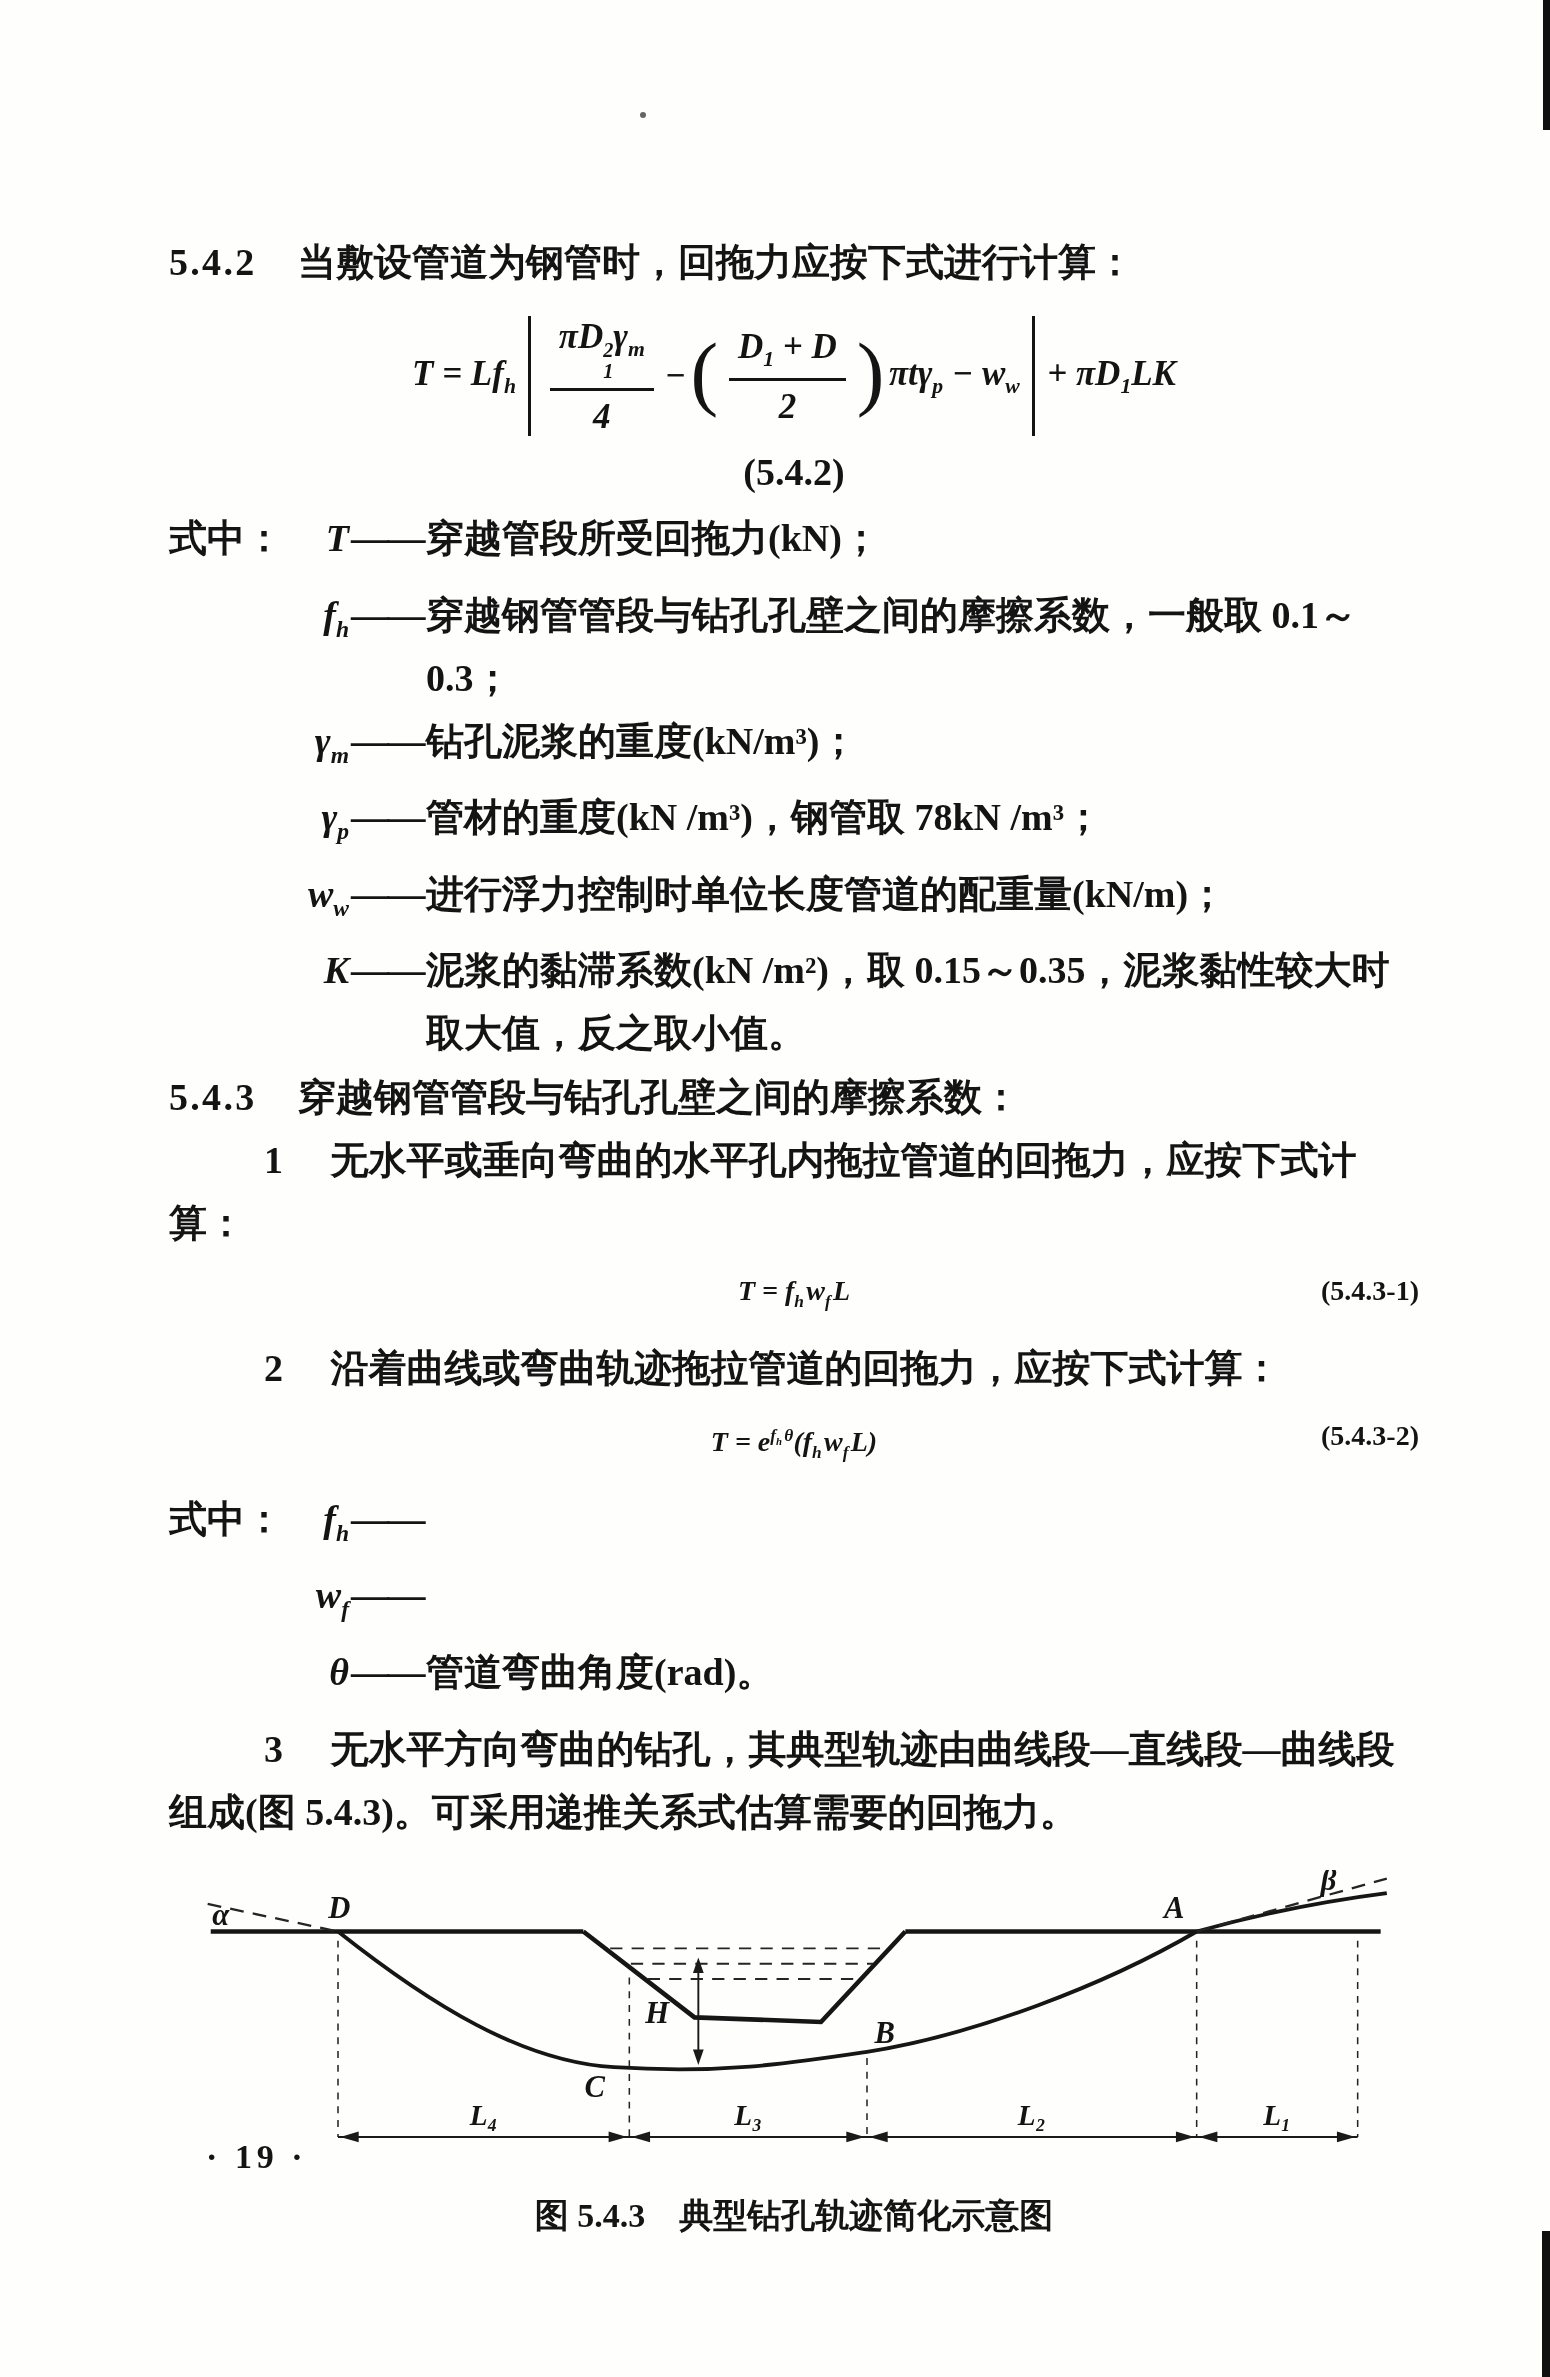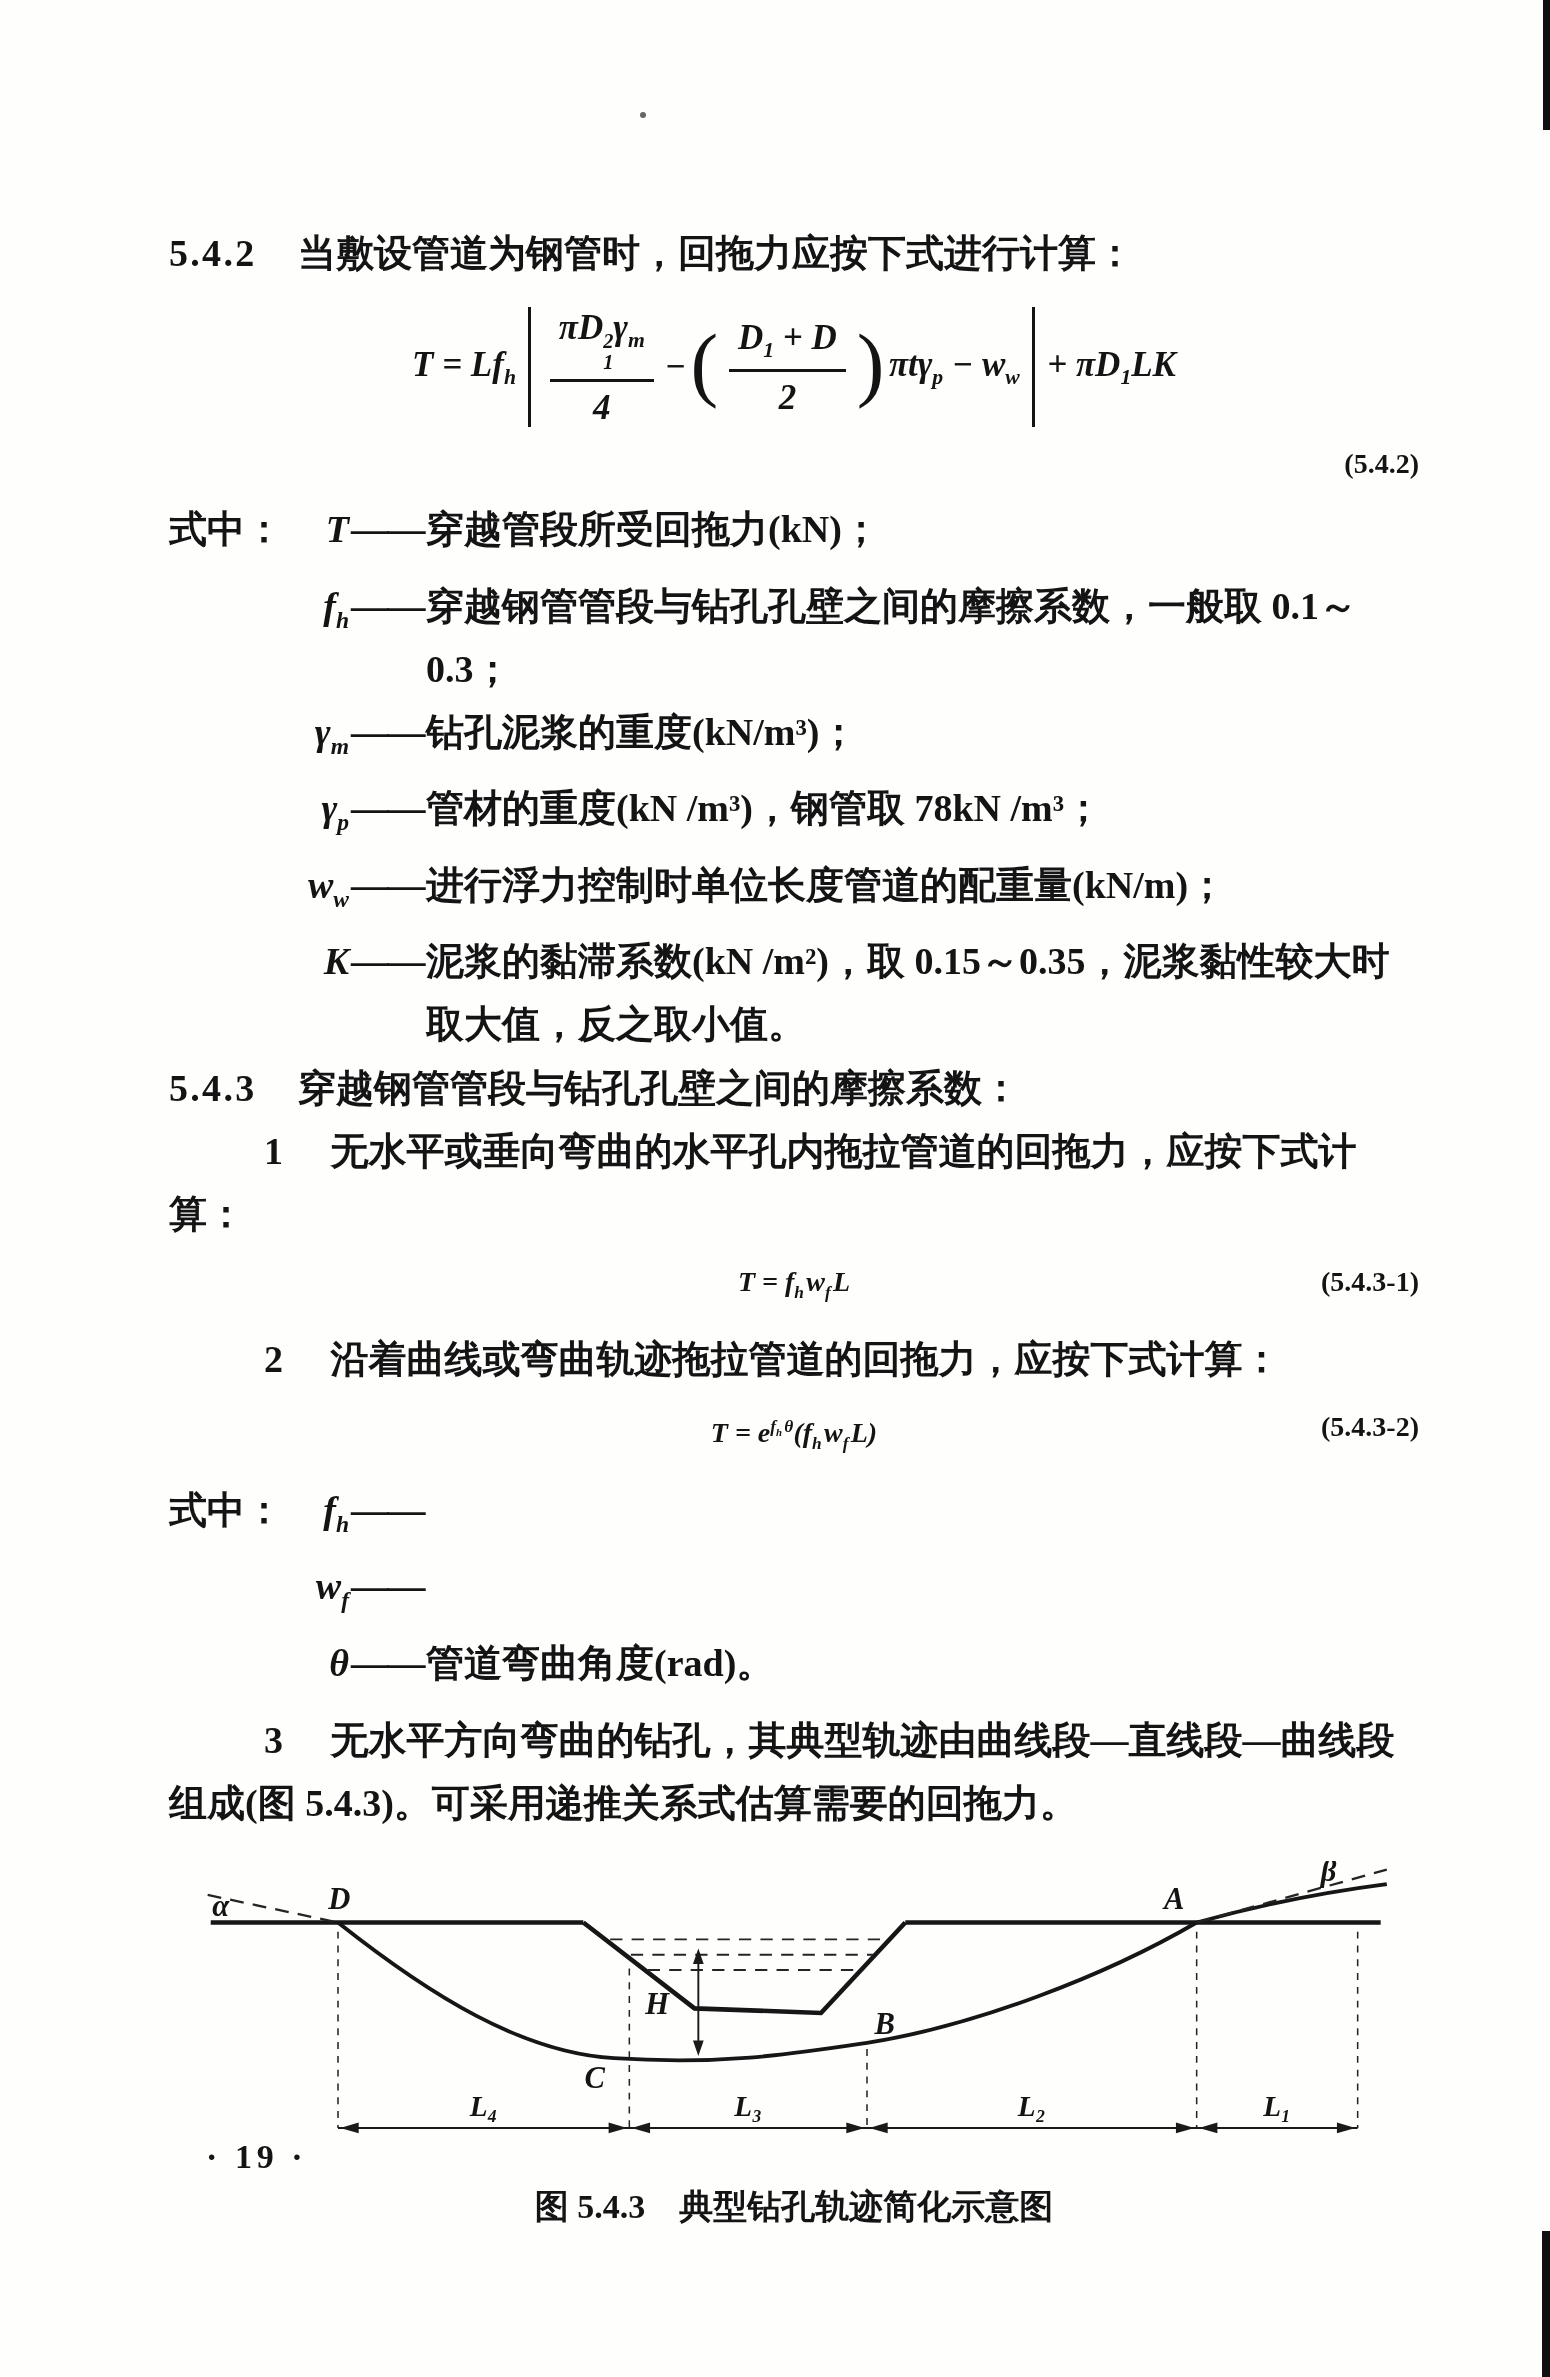--- a/index.html
+++ b/index.html
@@ -9,21 +9,21 @@
     height:2377px;
     background:#fefefd;
     font-family:"Liberation Serif","DejaVu Serif",serif;
     color:#141414;
     font-weight:bold;
     overflow:hidden;
   }
   .content{
     position:absolute;
     left:169px;
-    top:221px;
+    top:230px;
     width:1250px;
   }
   p{margin:0;}
   .hpara{font-size:38px;line-height:64px;}
   .clnum{margin-right:32px;letter-spacing:2.3px;}
   .ipara{font-size:38px;line-height:63px;text-indent:95px;}
   .inum{margin-right:38px;}
 
   
   .f542{
@@ -33,21 +33,21 @@
   }
   sub{font-size:0.62em;}
   sup{font-size:0.62em;}
   .frac{display:inline-flex;flex-direction:column;align-items:center;margin:0 6.1px;}
   .fnum{border-bottom:3.1px solid #141414;padding:1.5px 9.2px 6.1px 9.2px;white-space:nowrap;}
   .fden{padding-top:4.6px;}
   .vbar{display:inline-block;width:0;height:120px;border-left:3.1px solid #141414;margin:0 7.7px;}
   .bigp{font-size:83px;font-style:normal;font-weight:normal;line-height:1;transform:translateY(-3.1px);}
   .ss{display:inline-flex;flex-direction:column;align-items:flex-start;font-size:0.58em;line-height:1.05;vertical-align:-0.45em;}
   .ss sup,.ss sub{font-size:1em;}
-  .eqno-line{font-size:28px;line-height:69px;text-align:right;font-style:normal;}
+  .eqno-line{font-size:38px;line-height:69px;text-align:center;font-style:normal;}
 
   
   .def-row{display:flex;font-size:38px;line-height:63px;}
   .def-lead{width:115px;flex:none;}
   .def-sym{width:65px;flex:none;text-align:right;font-style:italic;white-space:nowrap;}
   .def-dash{width:77px;flex:none;text-align:center;letter-spacing:-1.5px;}
   .def-text{flex:1;}
 
   
   .eqline{position:relative;font-size:28px;font-style:italic;text-align:center;line-height:71px;}

